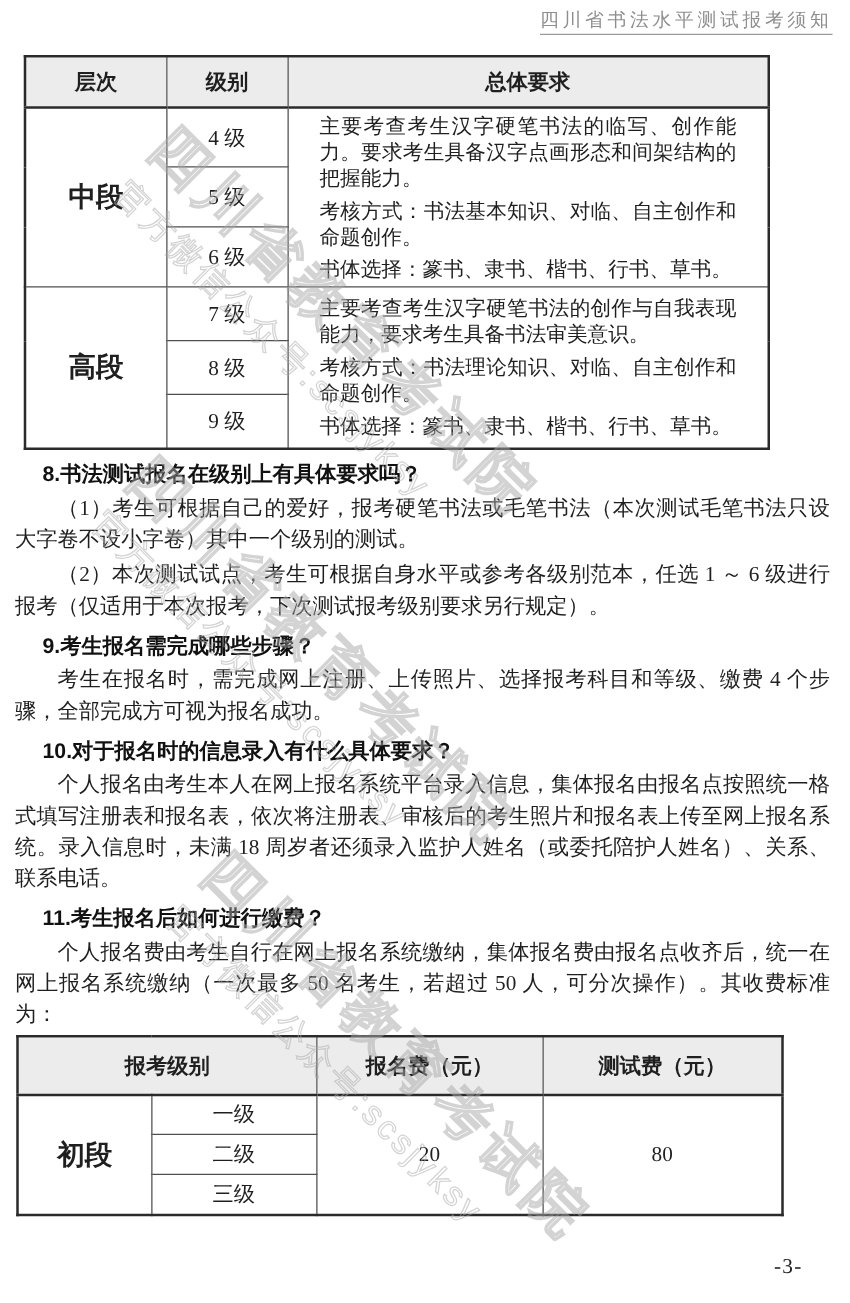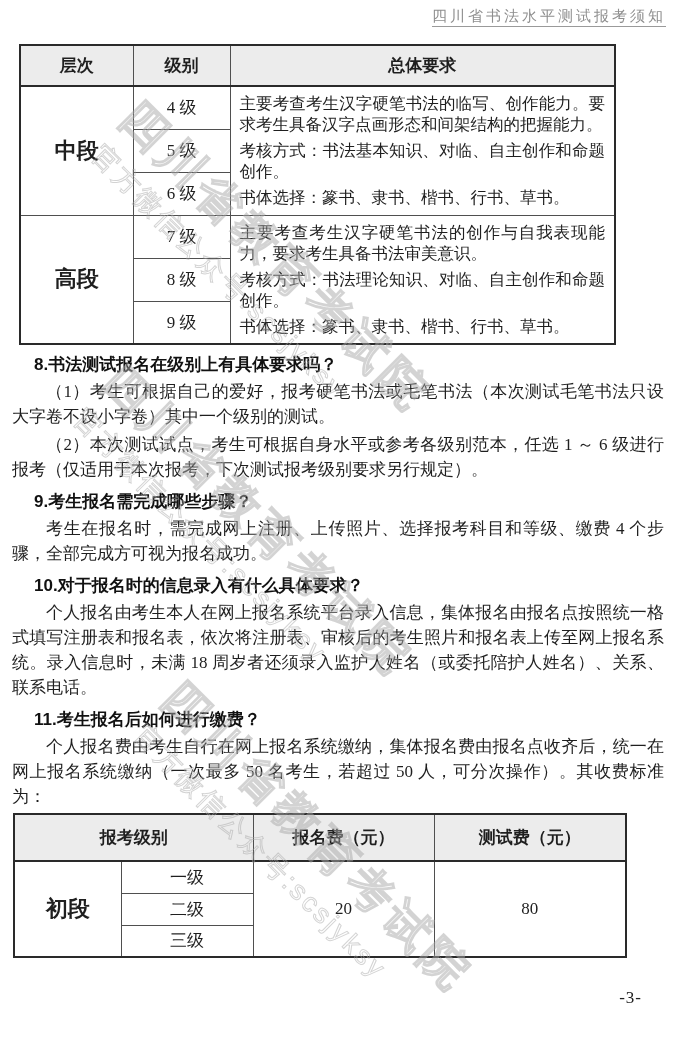--- a/index.html
+++ b/index.html
@@ -17,21 +17,21 @@
   .tbl{border:2px solid #2a2a2a;}
   .tbl th,.tbl td{border:1px solid #4f4f4f;overflow:hidden;}
   .tbl th{background:#ececec;font-family:"Liberation Sans",sans-serif;font-weight:bold;
           font-size:17px;text-align:center;border-bottom:2px solid #2a2a2a;}
   .tbl1{width:595px;margin:15px 0 0 19px;border-radius:30px;}
   .tbl1 thead tr{height:41px;}
   .tbl1 tbody tr{height:43px;}
   .tier{font-family:"Liberation Sans",sans-serif;font-weight:bold;font-size:22px;
         text-align:center;vertical-align:middle;}
   .grade{font-size:17px;text-align:center;vertical-align:middle;}
-  .req{vertical-align:middle;padding:3px 9px;}
+  .req{vertical-align:middle;padding:3px 25px;}
   .req p{margin:0 0 5px;font-size:16.5px;line-height:21px;text-align:justify;}
   .req p:last-child{margin:0;}
 
   
   .content{padding:0 16px 0 12px;font-size:17px;}
   .content h3{font-family:"Liberation Sans",sans-serif;font-weight:bold;font-size:17px;
               line-height:23px;margin:8px 0 3px;text-indent:22px;color:#111;}
   .content p{margin:0 0 3px;line-height:25px;text-indent:2em;text-align:justify;}
 
   .tbl2{width:612px;margin:4px 0 0 13px;}

